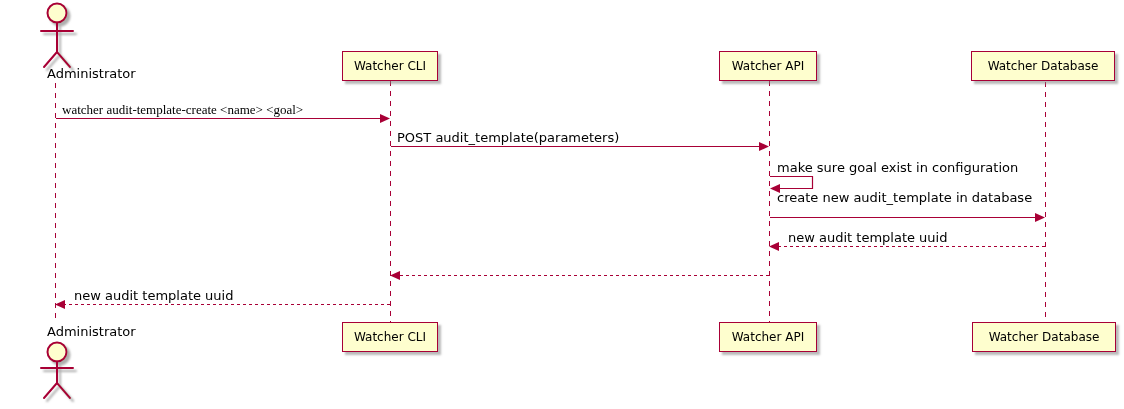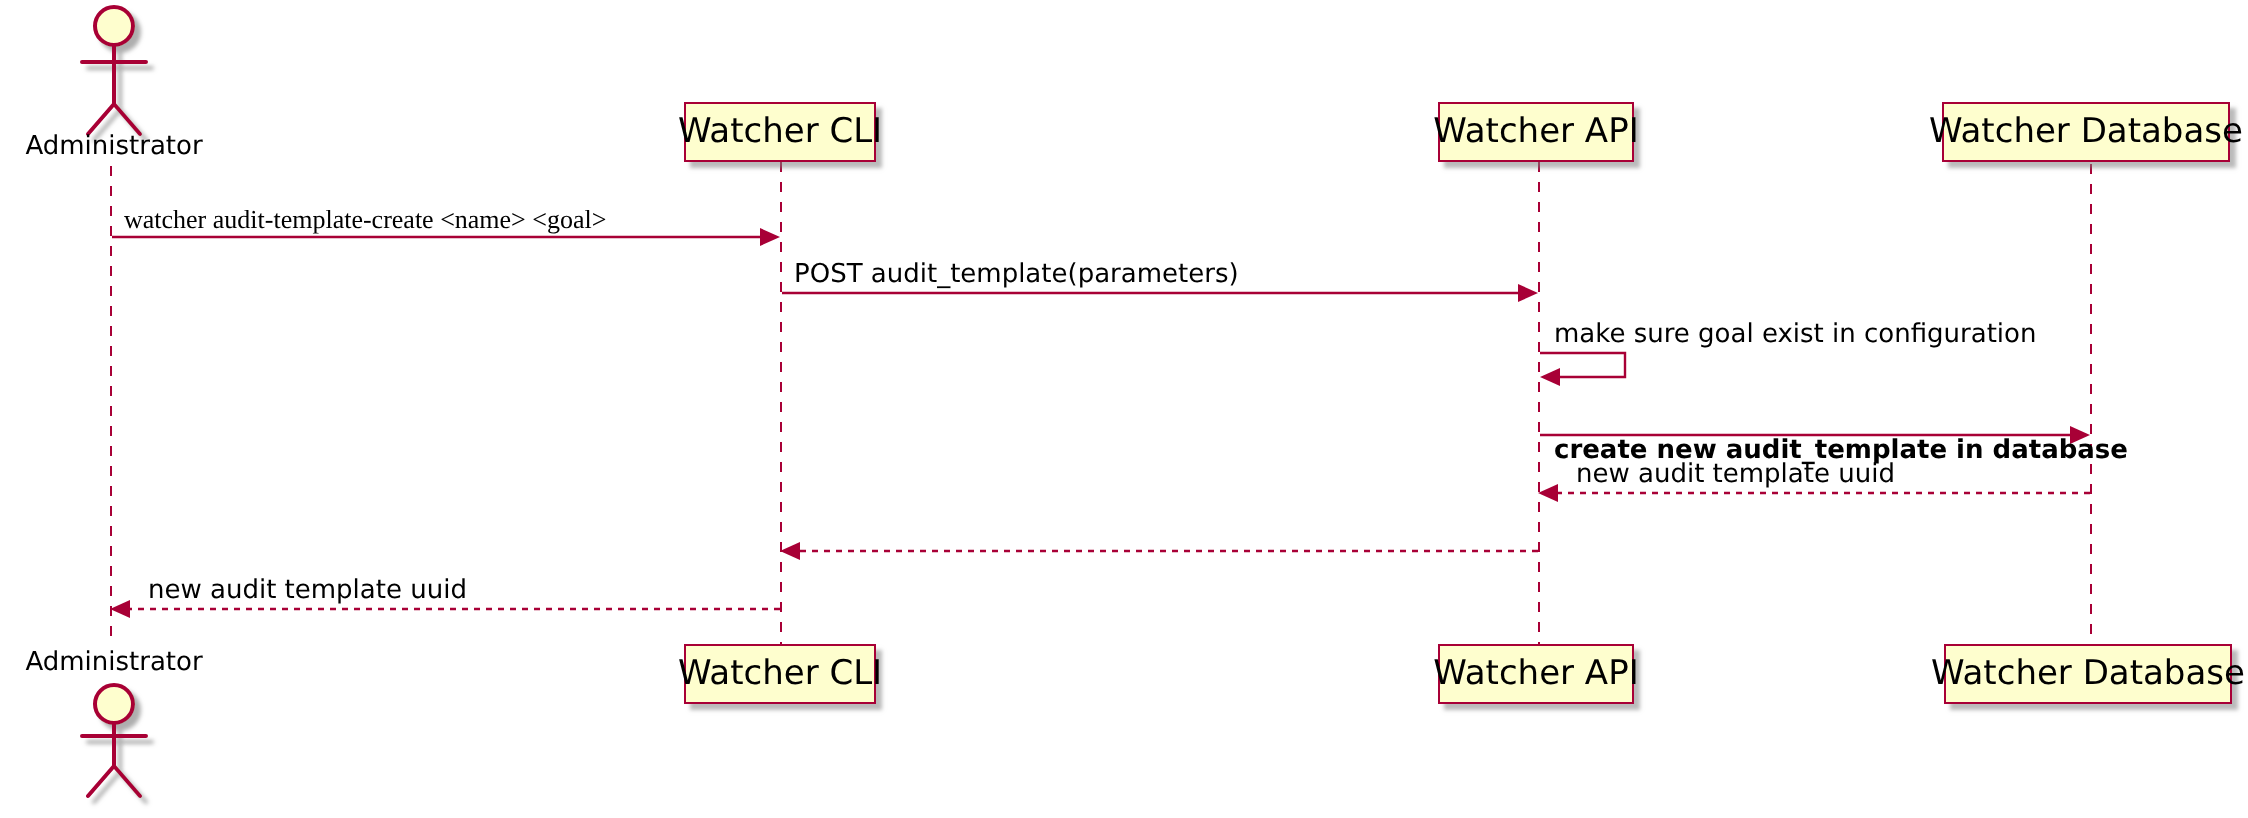--- a/index.html
+++ b/index.html
@@ -14,30 +14,30 @@
   .layer { position: absolute; left: 0; top: 0; }
   .pbox {
     position: absolute;
     box-sizing: border-box;
     background: var(--participant-fill, #FEFECE);
     border: 1.5px solid var(--accent, #A80036);
     box-shadow: 3px 3px 2px rgba(130,130,130,0.55);
     display: flex;
     align-items: center;
     justify-content: center;
-    font-size: 17px;
+    font-size: 12px;
     color: var(--text, #000);
     white-space: nowrap;
   }
   .alabel {
     position: absolute;
     font-size: 13px;
     color: var(--text, #000);
-    text-align: center;
     white-space: nowrap;
+    margin-left: 47px;
   }
   .msg {
     position: absolute;
     font-size: 13px;
     color: var(--text, #000);
     white-space: nowrap;
   }
   svg .lifeline { stroke: var(--accent, #A80036); stroke-width: 1; stroke-dasharray: 5 5; fill: none; }
   svg .mline    { stroke: var(--accent, #A80036); stroke-width: 1.2; fill: none; }
   svg .dashedln { stroke-dasharray: 3 3; }
@@ -116,17 +116,17 @@
   <div class="pbox" style="left:719px; top:51px; width:98px; height:30px;">Watcher API</div>
   <div class="pbox" style="left:971px; top:51px; width:144px; height:30px;">Watcher Database</div>
 
   <div class="pbox" style="left:342px; top:322px; width:96px; height:30px;">Watcher CLI</div>
   <div class="pbox" style="left:719px; top:322px; width:98px; height:30px;">Watcher API</div>
   <div class="pbox" style="left:972px; top:322px; width:144px; height:30px;">Watcher Database</div>
 
   <div class="msg" style="left:62px; top:102px;font-family:Liberation Serif, serif;">watcher audit-template-create &lt;name&gt; &lt;goal&gt;</div>
   <div class="msg" style="left:777px; top:160px;">make sure goal exist in configuration</div>
   <div class="msg" style="left:397px; top:130px;">POST audit_template(parameters)</div>
-  <div class="msg" style="left:777px; top:218px;font-weight:bold;">create new audit_template in database</div>
+  <div class="msg" style="left:777px; top:190px;">create new audit_template in database</div>
   <div class="msg" style="left:788px; top:230px;">new audit template uuid</div>
   <div class="msg" style="left:74px; top:288px;">new audit template uuid</div>
 
 </div>
 
 </body></html>

